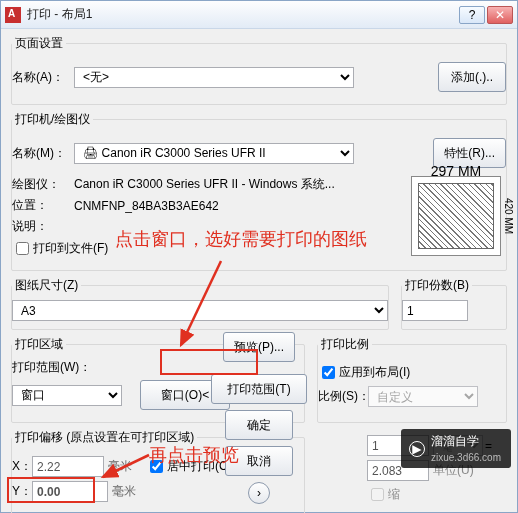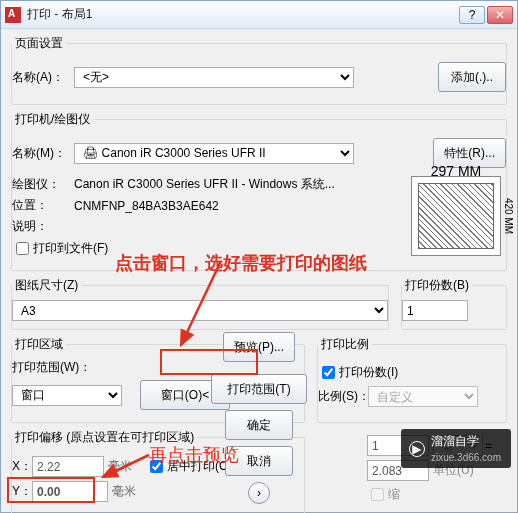--- a/index.html
+++ b/index.html
@@ -131,21 +131,21 @@
             <option>窗口</option>
           </select>
           <span style="width:18px"></span>
           <button class="btn" style="min-width:90px">窗口(O)&lt;</button>
         </div>
       </fieldset>
       <fieldset class="col-r" style="width:190px">
         <legend>打印比例</legend>
         <div class="row">
           <input type="checkbox" class="chk" checked="" style="">
-          <span>打印份数(I)</span>
+          <span>应用到布局(I)</span>
         </div>
         <div class="row">
           <span class="lbl" style="width:50px">比例(S)：</span>
           <select style="width:110px" disabled="" class="grey">
             <option>自定义</option>
           </select>
         </div>
       </fieldset>
     </div>
 
@@ -191,21 +191,21 @@
       <span class="spacer"></span>
       <button class="btn" style="min-width:96px">打印范围(T)</button>
       <button class="btn">确定</button>
       <button class="btn">取消</button>
       <div class="expand-btn">›</div>
     </div>
 
     <div class="hl-red" style="left:159px; top:320px; width:98px; height:26px;"></div>
     <div class="hl-red" style="left:6px; top:448px; width:88px; height:26px;"></div>
 
-    <div class="annotation" style="left:114px; top:222px;font-weight:bold;">点击窗口，选好需要打印的图纸</div>
+    <div class="annotation" style="left:114px; top:198px;">点击窗口，选好需要打印的图纸</div>
     <div class="annotation" style="left:148px; top:414px;">再点击预览</div>
 
     <svg class="arrow" style="left:170px; top:228px;" width="60" height="96">
       <defs>
           <marker id="ah1" markerWidth="10" markerHeight="10" refX="6" refY="3" orient="auto">
             <path d="M0,0 L7,3 L0,6 Z" fill="#e03020"></path>
           </marker>
         </defs>
       <line x1="50" y1="4" x2="10" y2="88" stroke="#e03020" stroke-width="2.5" marker-end="url(#ah1)"></line>
     </svg>

